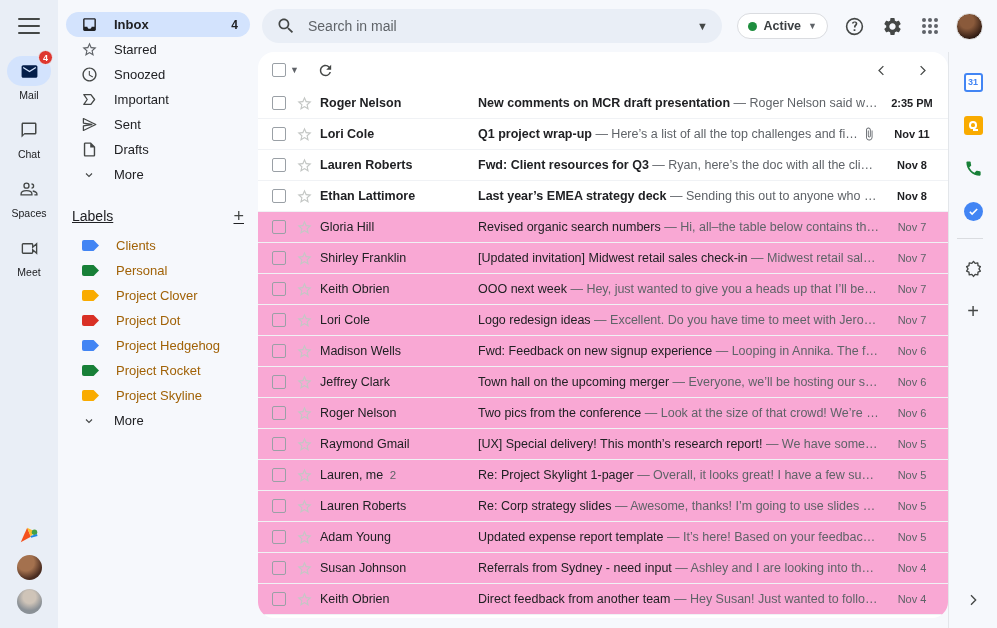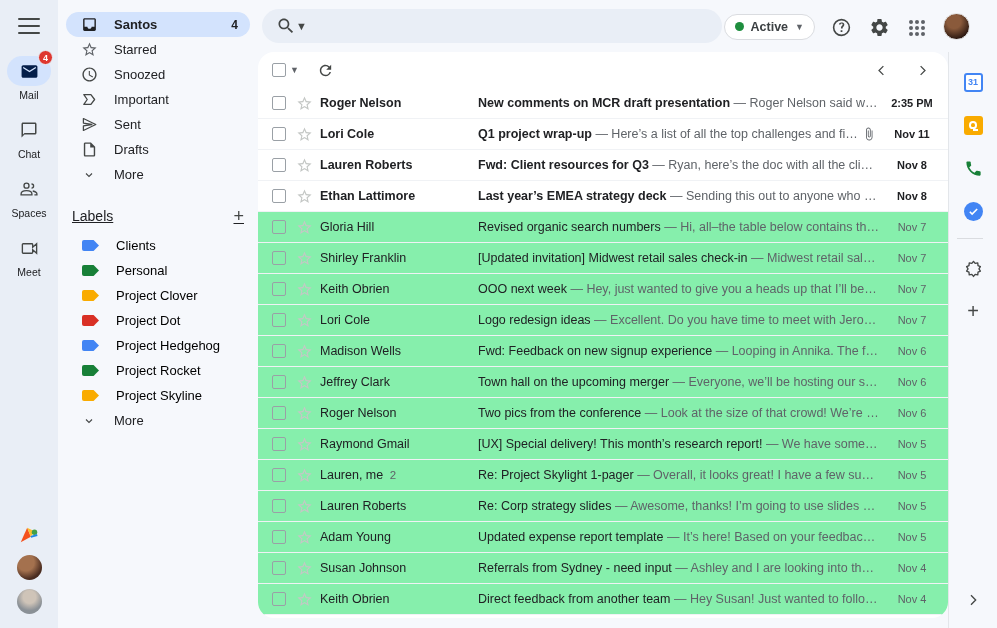--- a/index.html
+++ b/index.html
@@ -26,49 +26,49 @@
   .brand-text { font-size:21px; color:#5F6368; letter-spacing:.2px; }
   .compose { margin:14px 0 12px 10px; width:116px; height:40px; background:#C2E7FF; border-radius:14px; display:flex; align-items:center; gap:10px; padding-left:14px; cursor:pointer; box-shadow:0 1px 2px rgba(60,64,67,.15); }
   .compose-label { font-size:13.5px; font-weight:bold; color:#001D35; }
   .nav-item { height:25px; margin-left:8px; width:184px; border-radius:13px; display:flex; align-items:center; padding:0 12px 0 14px; font-size:13px; color:#202124; cursor:pointer; }
   .nav-item .ni-icon { width:18px; height:18px; margin-right:16px; display:flex; align-items:center; justify-content:center; }
   .nav-item.active { background:#D3E3FD; font-weight:bold; }
   .nav-count { margin-left:auto; font-size:12px; font-weight:bold; color:#202124; }
   .labels-head { display:flex; align-items:center; margin:18px 8px 6px 14px; width:178px;text-decoration:underline; }
   .labels-title { font-size:14px; color:#202124; }
   .labels-plus { margin-left:auto; font-size:18px; color:#444746; cursor:pointer; line-height:1; padding:2px 6px; }
-  .label-item { height:25px; margin-left:8px; width:184px; border-radius:13px; display:flex; align-items:center; padding:0 12px 0 16px; font-size:13px; color:#000000; cursor:pointer; }
+  .label-item { height:25px; margin-left:8px; width:184px; border-radius:13px; display:flex; align-items:center; padding:0 12px 0 16px; font-size:13px; color:#a16207; cursor:pointer; }
   .label-chip { width:17px; height:11px; border-radius:2px; margin-right:17px; clip-path:polygon(0 0, 68% 0, 100% 50%, 68% 100%, 0 100%); }
 
   
   .header { position:absolute; left:258px; top:0; width:739px; height:52px; display:flex; align-items:center; }
   .searchbar { width:460px; height:34px; margin-left:4px; background:#E9EEF6; border-radius:22px; display:flex; align-items:center; padding:0 14px; }
   .searchbar input { flex:1; border:none; outline:none; background:transparent; font-size:14px; color:#202124; margin-left:12px; font-family:"Liberation Sans",sans-serif; }
   .searchbar input::placeholder { color:#5F6368; }
   .search-caret { color:#444746; font-size:11px; cursor:pointer; }
-  .hdr-right { margin-left:auto; display:flex; align-items:flex-end; gap:14px; padding-right:27px; }
+  .hdr-right { margin-left:auto; display:flex; align-items:center; gap:14px; padding-right:14px; }
   .status-chip { height:26px; border:1px solid #DADCE0; background:#fff; border-radius:14px; display:flex; align-items:center; gap:7px; padding:0 10px; cursor:pointer; }
   .status-dot { width:9px; height:9px; border-radius:50%; background:#1E8E3E; }
   .status-label { font-size:12.5px; font-weight:bold; color:#3C4043; }
   .status-caret { font-size:9px; color:#5F6368; }
   .hdr-icon { width:24px; height:24px; display:flex; align-items:center; justify-content:center; cursor:pointer; }
   .grid-icon { display:grid; grid-template-columns:repeat(3,4px); grid-template-rows:repeat(3,4px); gap:2px; }
   .grid-icon i { background:#5F6368; border-radius:50%; }
   .main-avatar { width:27px; height:27px; border-radius:50%; cursor:pointer; background:radial-gradient(circle at 40% 30%, #8a5a3b 0 30%, #2e1a12 75%); border:1px solid #e0e0e0; }
 
   
   .card { position:absolute; left:258px; top:52px; width:690px; height:566px; background:#fff; border-radius:16px; overflow:hidden; }
   .toolbar { height:36px; display:flex; align-items:center; padding:0 18px 0 14px; }
   .cb { width:14px; height:14px; border:1.5px solid #9AA0A6; border-radius:2px; display:inline-block; cursor:pointer; flex:none; }
   .tb-caret { font-size:9px; color:#5F6368; margin-left:4px; cursor:pointer; }
   .tb-refresh { margin-left:18px; cursor:pointer; display:flex; }
   .tb-right { margin-left:auto; display:flex; gap:26px; }
   .pager { color:#444746; cursor:pointer; display:flex; }
   .list { }
-  .row { height:31px; display:flex; align-items:center; padding:0 10px 0 14px; border-bottom:1px solid #F0F2F5; background:#86efac; cursor:pointer; }
+  .row { height:31px; display:flex; align-items:center; padding:0 10px 0 14px; border-bottom:1px solid #F0F2F5; background:#f9a8d4; cursor:pointer; }
   .row.unread { background:#fff; }
   .row .star { margin-left:10px; display:flex; cursor:pointer; flex:none; }
   .sender { width:158px; margin-left:7px; font-size:12.5px; color:#202124; white-space:nowrap; overflow:hidden; text-overflow:ellipsis; flex:none; }
   .row.unread .sender { font-weight:bold; }
   .tc { font-style:normal; color:#5F6368; font-size:11.5px; margin-left:3px; }
   .subjline { flex:1; min-width:0; font-size:12.5px; white-space:nowrap; overflow:hidden; text-overflow:ellipsis; color:#5F6368; }
   .subj { font-weight:normal; color:#202124; }
   .row.unread .subj { font-weight:bold; }
   .snip { color:#5F6368; }
   .clip { margin:0 4px; display:flex; flex:none; }
@@ -156,21 +156,21 @@
 <div class="sidebar">
 
 
   <div id="nav-items">
       <div class="nav-item active">
         <span class="ni-icon">
           <svg width="17" height="17" viewBox="0 0 24 24">
             <path fill="#202124" d="M19 3H5c-1.1 0-2 .9-2 2v14c0 1.1.9 2 2 2h14c1.1 0 2-.9 2-2V5c0-1.1-.9-2-2-2zm0 12h-4c0 1.66-1.35 3-3 3s-3-1.34-3-3H5V5h14v10z"></path>
           </svg>
         </span>
-        <span>Santos</span>
+        <span>Inbox</span>
         <span class="nav-count">4</span>
       </div>
       <div class="nav-item">
         <span class="ni-icon">
           <svg width="17" height="17" viewBox="0 0 24 24">
             <path fill="#5F6368" d="M22 9.24l-7.19-.62L12 2 9.19 8.63 2 9.24l5.46 4.73L5.82 21 12 17.27 18.18 21l-1.63-7.03L22 9.24zM12 15.4l-3.76 2.27 1-4.28-3.32-2.88 4.38-.38L12 6.1l1.71 4.04 4.38.38-3.32 2.88 1 4.28L12 15.4z"></path>
           </svg>
         </span>
         <span>Starred</span>
       </div>
@@ -260,20 +260,21 @@
     </span>
     <span>More</span>
   </div>
 </div>
 
 <div class="header">
   <div class="searchbar">
     <svg width="20" height="20" viewBox="0 0 24 24">
       <path fill="#444746" d="M15.5 14h-.79l-.28-.27C15.41 12.59 16 11.11 16 9.5 16 5.91 13.09 3 9.5 3S3 5.91 3 9.5 5.91 16 9.5 16c1.61 0 3.09-.59 4.23-1.57l.27.28v.79l5 4.99L20.49 19l-4.99-5zm-6 0C7.01 14 5 11.99 5 9.5S7.01 5 9.5 5 14 7.01 14 9.5 11.99 14 9.5 14z"></path>
     </svg>
+    <input type="text" placeholder="Search in mail" style="">
     <span class="search-caret">▼</span>
   </div>
   <div class="hdr-right">
     <div class="status-chip">
       <span class="status-dot"></span>
       <span class="status-label">Active</span>
       <span class="status-caret">▼</span>
     </div>
     <div class="hdr-icon">
       <svg width="21" height="21" viewBox="0 0 24 24">

